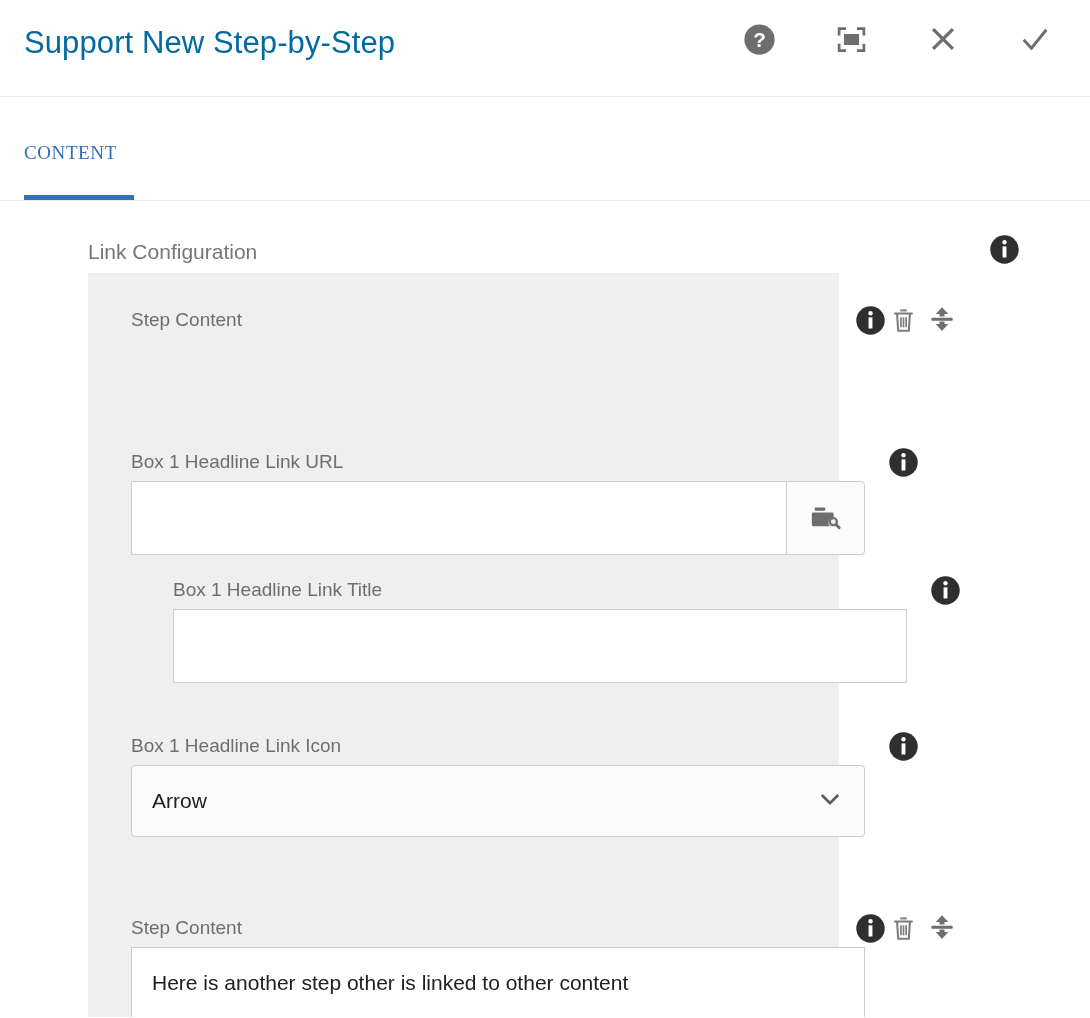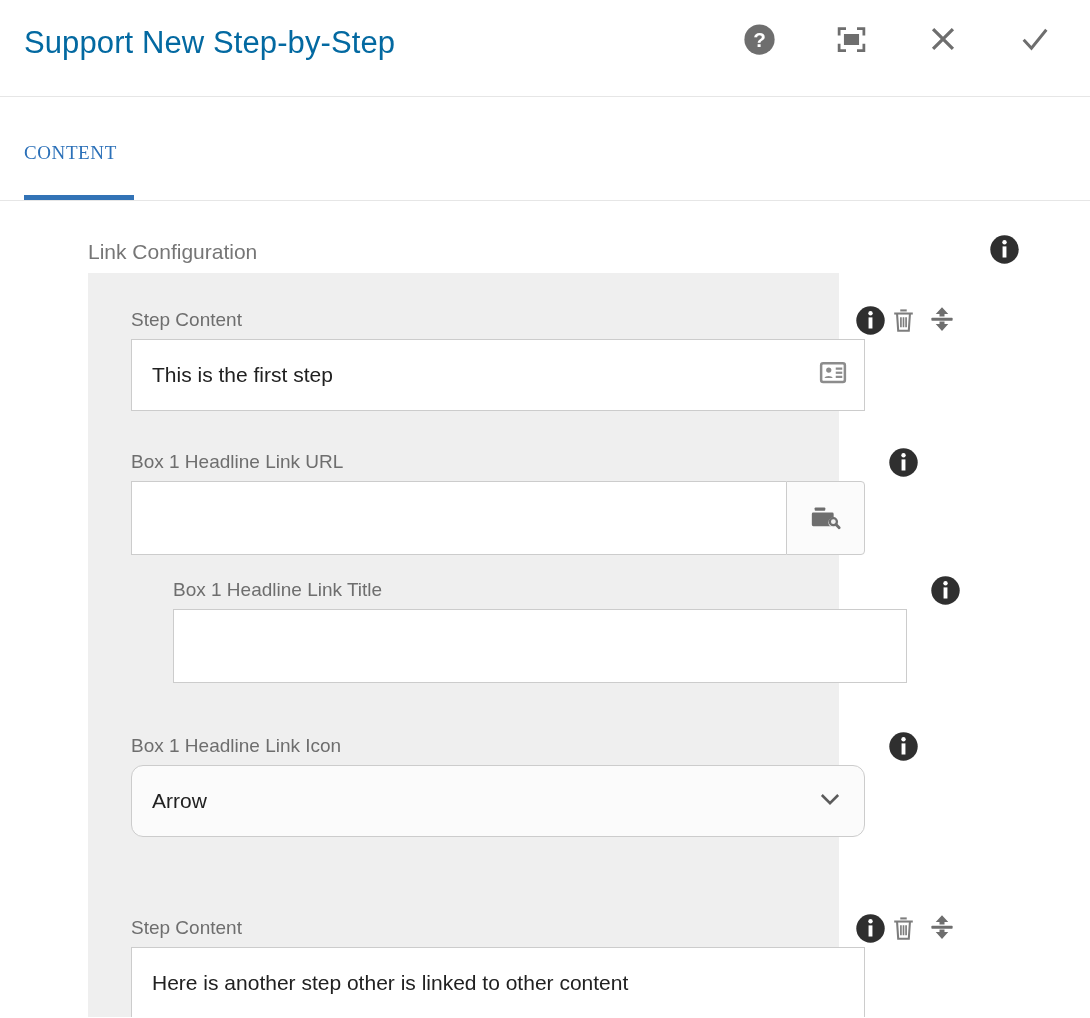--- a/index.html
+++ b/index.html
@@ -170,21 +170,21 @@
     border-radius: 0 4px 4px 0;
     display: flex; align-items: center; justify-content: center;
     cursor: pointer;
   }
 
   .select-box {
     width: 734px;
     height: 72px;
     background: #fbfbfb;
     border: 1px solid #cccccc;
-    border-radius: 12px;
+    border-radius: 4px;
     display: flex;
     align-items: center;
     padding: 0 20px;
     font-size: 21px;
     color: #212121;
     position: relative;
     cursor: pointer;
   }
   .select-chevron {
     position: absolute;
@@ -275,33 +275,20 @@
             </svg>
           </div>
           <div class="drag-handle" title="Reorder">
             <svg width="30" height="30" viewBox="0 0 24 24" fill="#6e6e6e">
               <path d="M12 2.5 L17 8 H14 V10 H10 V8 H7 Z"></path>
               <rect x="3.5" y="11" width="17" height="2.4" rx="0.6"></rect>
               <path d="M12 21.5 L17 16 H14 V14 H10 V16 H7 Z"></path>
             </svg>
           </div>
         </div>
-      </div>
-      <div class="text-input">
-        <span>This is the first step</span>
-        <span class="inline-icon">
-          <svg width="30" height="30" viewBox="0 0 24 24">
-            <rect x="2.5" y="4.5" width="19" height="15" rx="1.6" fill="none" stroke="#8c8c8c" stroke-width="2"></rect>
-            <circle cx="8.6" cy="10" r="2.1" fill="#8c8c8c"></circle>
-            <path d="M5.2 16.4 c0.5-2.2 6-2.2 6.6 0 Z" fill="#8c8c8c"></path>
-            <rect x="14.2" y="8" width="5.2" height="1.8" fill="#8c8c8c"></rect>
-            <rect x="14.2" y="11.3" width="5.2" height="1.8" fill="#8c8c8c"></rect>
-            <rect x="14.2" y="14.6" width="5.2" height="1.8" fill="#8c8c8c"></rect>
-          </svg>
-        </span>
       </div>
     </div>
 
     <div class="field" style="top:178px;">
       <div class="field-head">
         <div class="field-label">Box 1 Headline Link URL</div>
         <div class="field-icons-single">
           <div class="info-badge" title="Info">
             <svg width="31" height="31" viewBox="0 0 24 24">
               <circle cx="12" cy="12" r="11" fill="#2f2f2f"></circle>

